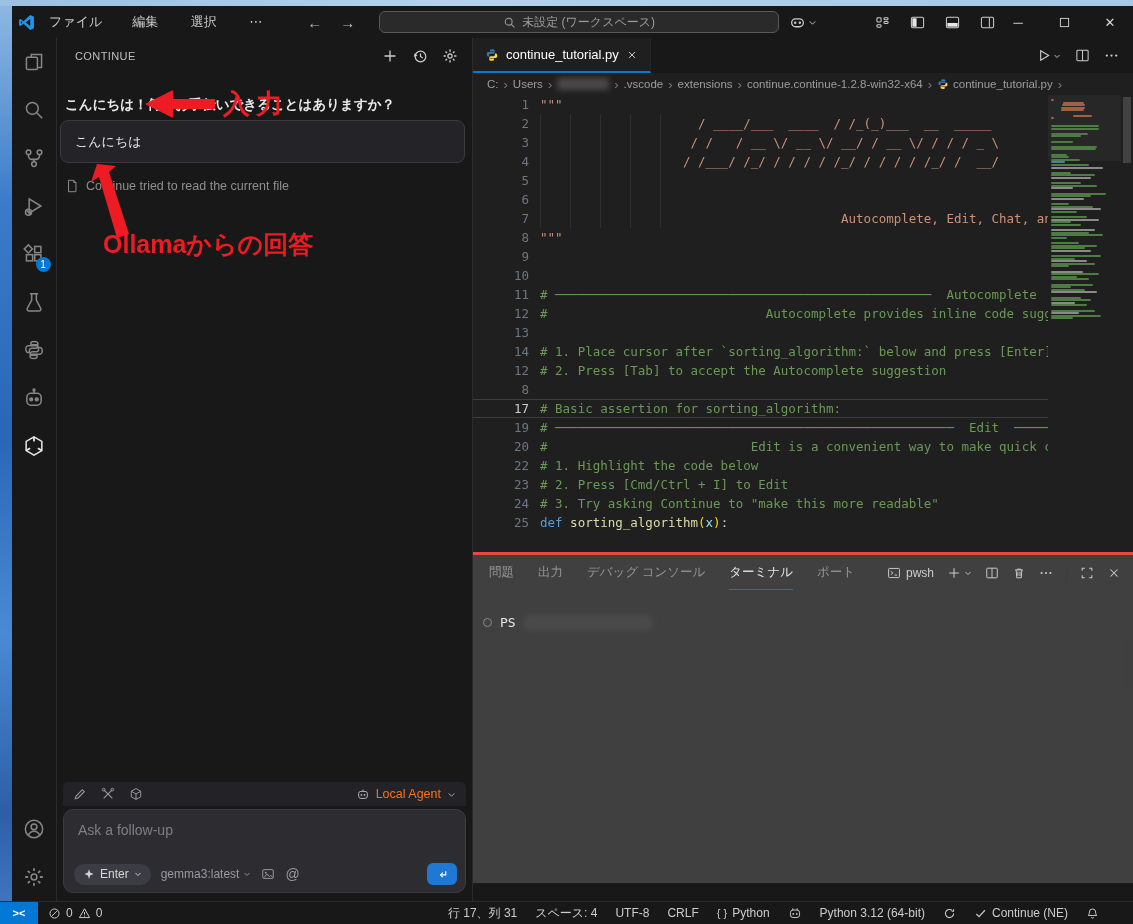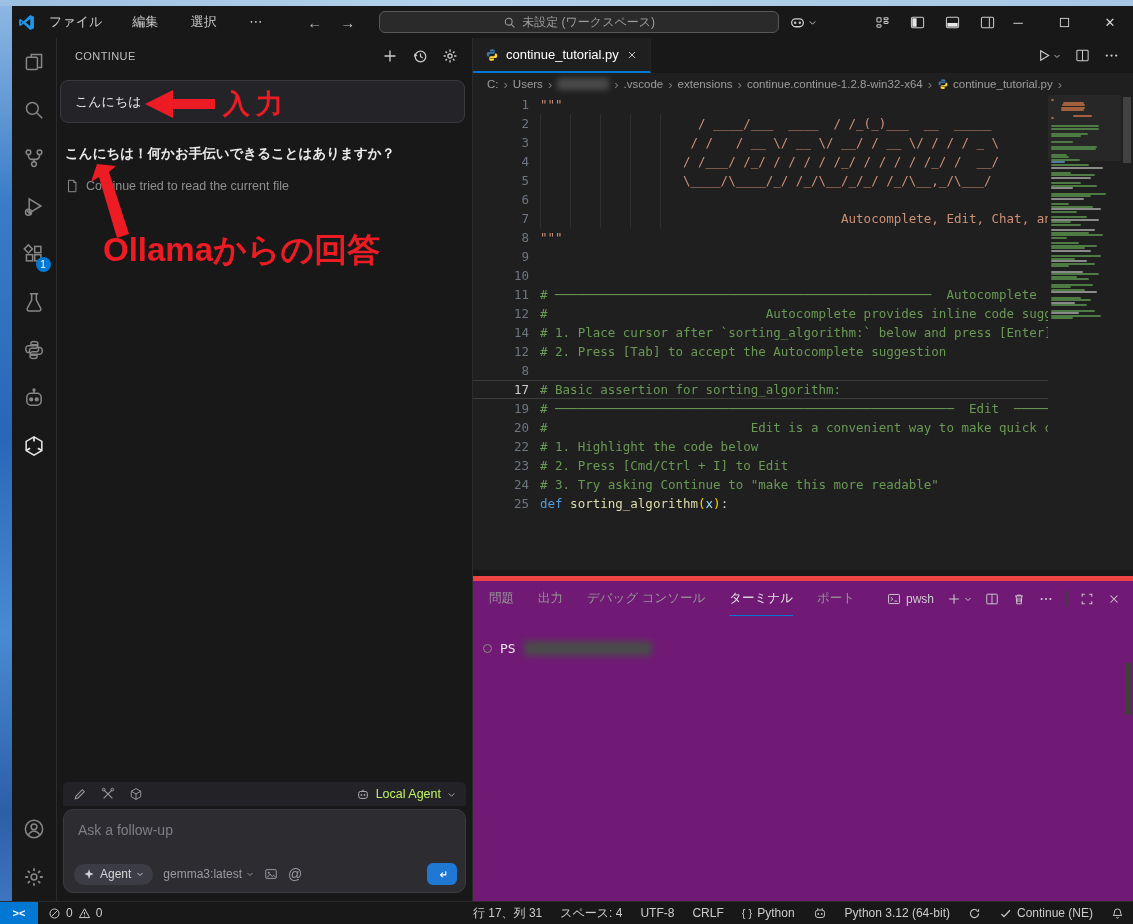--- a/index.html
+++ b/index.html
@@ -52,21 +52,21 @@
   #assistant-msg { margin:22px 10px 0 8px; font-size:13.5px; font-weight:bold; color:#eaeaea; }
   #tool-row { margin:16px 10px 0 8px; display:flex; align-items:center; gap:7px;
     color:#8f8f8f; font-size:12.5px; }
   #annot-svg { left:0; top:0; width:416px; height:863px; pointer-events:none; }
   .annot-label { position:absolute; font-weight:bold; }
 
   
   #composer { position:absolute; left:6px; right:6px; bottom:8px; }
   #composer-toolbar { height:24px; background:#232327; border-radius:5px 5px 0 0;
     display:flex; align-items:center; padding:0 10px; gap:14px; color:#9a9a9a; }
-  #lagent { margin-left:auto; display:flex; align-items:center; gap:6px; color:#bef264; font-size:12.5px; }
+  #lagent { margin-left:auto; display:flex; align-items:center; gap:6px; color:#f97316; font-size:12.5px; }
   #composer-box { margin-top:3px; height:84px; background:#2c2c31; border:1px solid #3a3a40;
     border-radius:10px; position:relative; }
   #composer-placeholder { position:absolute; left:14px; top:12px; color:#7e7e86; font-size:14px; }
   #composer-controls { position:absolute; left:10px; right:8px; bottom:7px; display:flex;
     align-items:center; gap:10px; }
   #mode-pill { display:flex; align-items:center; gap:5px; background:#3c3c44; border-radius:11px;
     height:21px; padding:0 9px; font-size:12px; color:#d6d6d6; }
   #model-select { display:flex; align-items:center; gap:4px; color:#9a9aa2; font-size:12px; }
   #composer-icons { display:flex; align-items:center; gap:10px; color:#9a9aa2; font-size:13px; }
   #send-btn { margin-left:auto; width:30px; height:22px; background:#1f78d4; border-radius:6px;
@@ -98,40 +98,40 @@
   .tok-pln { color:#cccccc; }
   #indent-guides { position:absolute; left:67px; top:19px; width:150px; height:114px;
     background:repeating-linear-gradient(90deg,#333 0 1px,transparent 1px 30px); opacity:.8; }
   #minimap { position:absolute; right:12px; top:57px; width:73px; height:475px; background:#1f1f1f; }
   #minimap-viewport { position:absolute; left:0; top:0; width:73px; height:66px; background:rgba(255,255,255,.04); }
   .mm-bar { position:absolute; height:2px; border-radius:1px; }
   #editor-scrollbar { position:absolute; right:0; top:57px; width:12px; height:475px; }
   #editor-scroll-thumb { position:absolute; left:2px; top:2px; width:8px; height:66px; background:#424242; }
 
   
-  #panel { left:473px; top:576px; width:660px; height:331px; background:#701a75; border-top:5px solid #ef4444; }
+  #panel { left:473px; top:552px; width:660px; height:331px; background:#404040; border-top:3px solid #ef4444; }
   #panel-tabs { height:35px; display:flex; align-items:center; gap:24px; padding-left:16px;
     font-size:12.5px; color:#969696; }
   .panel-tab { height:35px; display:flex; align-items:center; }
   .panel-tab.active { color:#e7e7e7; border-bottom:1px solid #0078d4; }
   #panel-actions { margin-left:auto; display:flex; align-items:center; gap:13px;
     padding-right:12px; color:#cccccc; font-size:12px; }
   .p-sep { width:1px; height:16px; background:#3c3c3c; }
   #term-line { position:absolute; left:10px; top:60px; display:flex; align-items:center; gap:8px;
     font-family:"DejaVu Sans Mono","Liberation Mono",monospace; font-size:13px; color:#e6e6e6; }
   #term-circle { width:9px; height:9px; border:1.5px solid #8a8a8a; border-radius:50%; }
   #panel-scroll-thumb { position:absolute; right:2px; top:82px; width:5px; height:52px; background:#3f3f3f; }
 
   
   #statusbar { left:0; top:901px; width:1133px; height:23px; background:#181818;
     border-top:1px solid #2b2b2b; display:flex; align-items:center; color:#cccccc; font-size:12px; }
   #remote-btn { width:38px; height:23px; background:#0078d4; color:#fff; display:flex;
     align-items:center; justify-content:center; font-weight:bold; font-size:11px; }
   #problems { display:flex; align-items:center; gap:5px; margin-left:10px; }
-  #status-right { margin-left:auto; display:flex; align-items:center; gap:8px; padding-right:4px; }
+  #status-right { margin-left:auto; display:flex; align-items:center; gap:8px; padding-right:29px; }
   .status-item { display:flex; align-items:center; gap:5px; padding:0 5px; height:23px; }
 </style>
 </head>
 <body>
 
 <div id="stage">
   <div id="wall-top" class="abs"></div>
   <div id="wall-left" class="abs"></div>
 
   <div id="titlebar" class="abs">
@@ -313,42 +313,42 @@
           </svg>
         <svg width="16" height="16" viewBox="0 0 16 16">
             <circle cx="8" cy="8" r="2.1" fill="none" stroke="#ccc" stroke-width="1.2"></circle>
             <g stroke="#ccc" stroke-width="1.4">
               <path d="M8 1.6v2.2M8 12.2v2.2M1.6 8h2.2M12.2 8h2.2M3.5 3.5 5 5M11 11l1.5 1.5M12.5 3.5 11 5M5 11l-1.5 1.5"></path>
             </g>
           </svg>
       </span>
     </div>
 
+    <div id="assistant-msg">こんにちは！何かお手伝いできることはありますか？</div>
+
     <div id="user-msg-box">
       <span>こんにちは</span>
     </div>
-
-    <div id="assistant-msg">こんにちは！何かお手伝いできることはありますか？</div>
 
     <div id="tool-row">
       <svg width="14" height="14" viewBox="0 0 16 16">
           <path d="M4 1.5h6l2.5 2.5v10.5H4z" fill="none" stroke="#8f8f8f" stroke-width="1.1"></path>
           <path d="M10 1.5V4h2.5" fill="none" stroke="#8f8f8f" stroke-width="1.1"></path>
         </svg>
       <span>Continue tried to read the current file</span>
     </div>
 
     <svg id="annot-svg" class="abs" viewBox="0 0 416 863">
       <g fill="#ed1c24">
         <path d="M88 66 L116 52 L116 61 L158 61 L158 71 L116 71 L116 80 Z"></path>
         <path d="M40 126 L59 128 L52 134 L72 196 L60 200 L42 139 L34 144 Z"></path>
       </g>
     </svg>
     <span class="annot-label" style="left:166px; top:48px; font-size:27px; color:#ed1c24; letter-spacing:6px;">入力</span>
-    <span class="annot-label" style="left:46px; top:190px; font-size:33px; color:#ed1c24;">Ollamaからの回答</span>
+    <span class="annot-label" style="left:46px; top:190px; font-size:25px; color:#ed1c24;">Ollamaからの回答</span>
 
     <div id="composer">
       <div id="composer-toolbar">
         <svg width="14" height="14" viewBox="0 0 16 16">
             <path d="M2.5 13.5l1-3.2 7.2-7.2 2.2 2.2-7.2 7.2z" fill="none" stroke="#9a9a9a" stroke-width="1.2"></path>
           </svg>
         <svg width="14" height="14" viewBox="0 0 16 16">
             <path d="M3 3l10 10M13 3 3 13" stroke="#9a9a9a" stroke-width="1.3"></path>
             <circle cx="3" cy="3" r="1.6" fill="none" stroke="#9a9a9a" stroke-width="1"></circle>
             <circle cx="13" cy="3" r="1.6" fill="none" stroke="#9a9a9a" stroke-width="1"></circle>
@@ -370,21 +370,21 @@
             </svg>
         </span>
       </div>
       <div id="composer-box">
         <span id="composer-placeholder">Ask a follow-up</span>
         <div id="composer-controls">
           <span id="mode-pill">
             <svg width="12" height="12" viewBox="0 0 16 16">
                 <path d="M8 1.5 9.5 6 14 8l-4.5 2L8 14.5 6.5 10 2 8l4.5-2z" fill="#cfcfd6"></path>
               </svg>
-            <span>Agent</span>
+            <span>Enter</span>
             <svg width="8" height="8" viewBox="0 0 16 16">
                 <path d="M3 6l5 5 5-5" fill="none" stroke="#d6d6d6" stroke-width="1.8"></path>
               </svg>
           </span>
           <span id="model-select">
             <span>gemma3:latest</span>
             <svg width="8" height="8" viewBox="0 0 16 16">
                 <path d="M3 6l5 5 5-5" fill="none" stroke="#9a9aa2" stroke-width="1.8"></path>
               </svg>
           </span>
@@ -473,28 +473,29 @@
         </span>
         <span class="crumb-sep">›</span>
       </div>
     <div id="code-region">
       <div id="indent-guides"></div>
       <div id="code-lines">
           <div class="code-row"><span class="code-num">1</span><span class="code-text"><span class="tok-str">"""</span></span></div>
           <div class="code-row"><span class="code-num">2</span><span class="code-text"><span class="tok-str">                     / ____/___  ____  / /_(_)___  __  _____</span></span></div>
           <div class="code-row"><span class="code-num">3</span><span class="code-text"><span class="tok-str">                    / /   / __ \/ __ \/ __/ / __ \/ / / / _ \</span></span></div>
           <div class="code-row"><span class="code-num">4</span><span class="code-text"><span class="tok-str">                   / /___/ /_/ / / / / /_/ / / / / /_/ /  __/</span></span></div>
-          <div class="code-row"><span class="code-num">5</span><span class="code-text"><span class="tok-str">                   \____/\____/_/ /_/\__/_/_/ /_/\__,_/\___/</span></span></div>
+          <div class="code-row"><span class="code-num">5</span></div>
           <div class="code-row"><span class="code-num">6</span><span class="code-text"></span></div>
           <div class="code-row"><span class="code-num">7</span><span class="code-text"><span class="tok-str">                                        Autocomplete, Edit, Chat, and Agent</span></span></div>
           <div class="code-row"><span class="code-num">8</span><span class="code-text"><span class="tok-str">"""</span></span></div>
           <div class="code-row"><span class="code-num">9</span><span class="code-text"></span></div>
           <div class="code-row"><span class="code-num">10</span><span class="code-text"></span></div>
           <div class="code-row"><span class="code-num">11</span><span class="code-text"><span class="tok-com"># ──────────────────────────────────────────────────  Autocomplete  ────────────────────</span></span></div>
           <div class="code-row"><span class="code-num">12</span><span class="code-text"><span class="tok-com">#                             Autocomplete provides inline code suggestions as you type</span></span></div>
+          <div class="code-row"><span class="code-num">13</span><span class="code-text"></span></div>
           <div class="code-row"><span class="code-num">14</span><span class="code-text"><span class="tok-com"># 1. Place cursor after `sorting_algorithm:` below and press [Enter]</span></span></div>
           <div class="code-row"><span class="code-num">12</span><span class="code-text"><span class="tok-com"># 2. Press [Tab] to accept the Autocomplete suggestion</span></span></div>
           <div class="code-row"><span class="code-num">8</span><span class="code-text"></span></div>
           <div class="code-row cur"><span class="code-num">17</span><span class="code-text"><span class="tok-com"># Basic assertion for sorting_algorithm:</span></span></div>
           <div class="code-row"><span class="code-num">19</span><span class="code-text"><span class="tok-com"># ─────────────────────────────────────────────────────  Edit  ────────────────────</span></span></div>
           <div class="code-row"><span class="code-num">20</span><span class="code-text"><span class="tok-com">#                           Edit is a convenient way to make quick changes to code</span></span></div>
           <div class="code-row"><span class="code-num">22</span><span class="code-text"><span class="tok-com"># 1. Highlight the code below</span></span></div>
           <div class="code-row"><span class="code-num">23</span><span class="code-text"><span class="tok-com"># 2. Press [Cmd/Ctrl + I] to Edit</span></span></div>
           <div class="code-row"><span class="code-num">24</span><span class="code-text"><span class="tok-com"># 3. Try asking Continue to "make this more readable"</span></span></div>
           <div class="code-row"><span class="code-num">25</span><span class="code-text"><span class="tok-kw">def</span><span class="tok-pln"> </span><span class="tok-fn">sorting_algorithm</span><span class="tok-brk">(</span><span class="tok-par">x</span><span class="tok-brk">)</span><span class="tok-pln">:</span></span></div>

